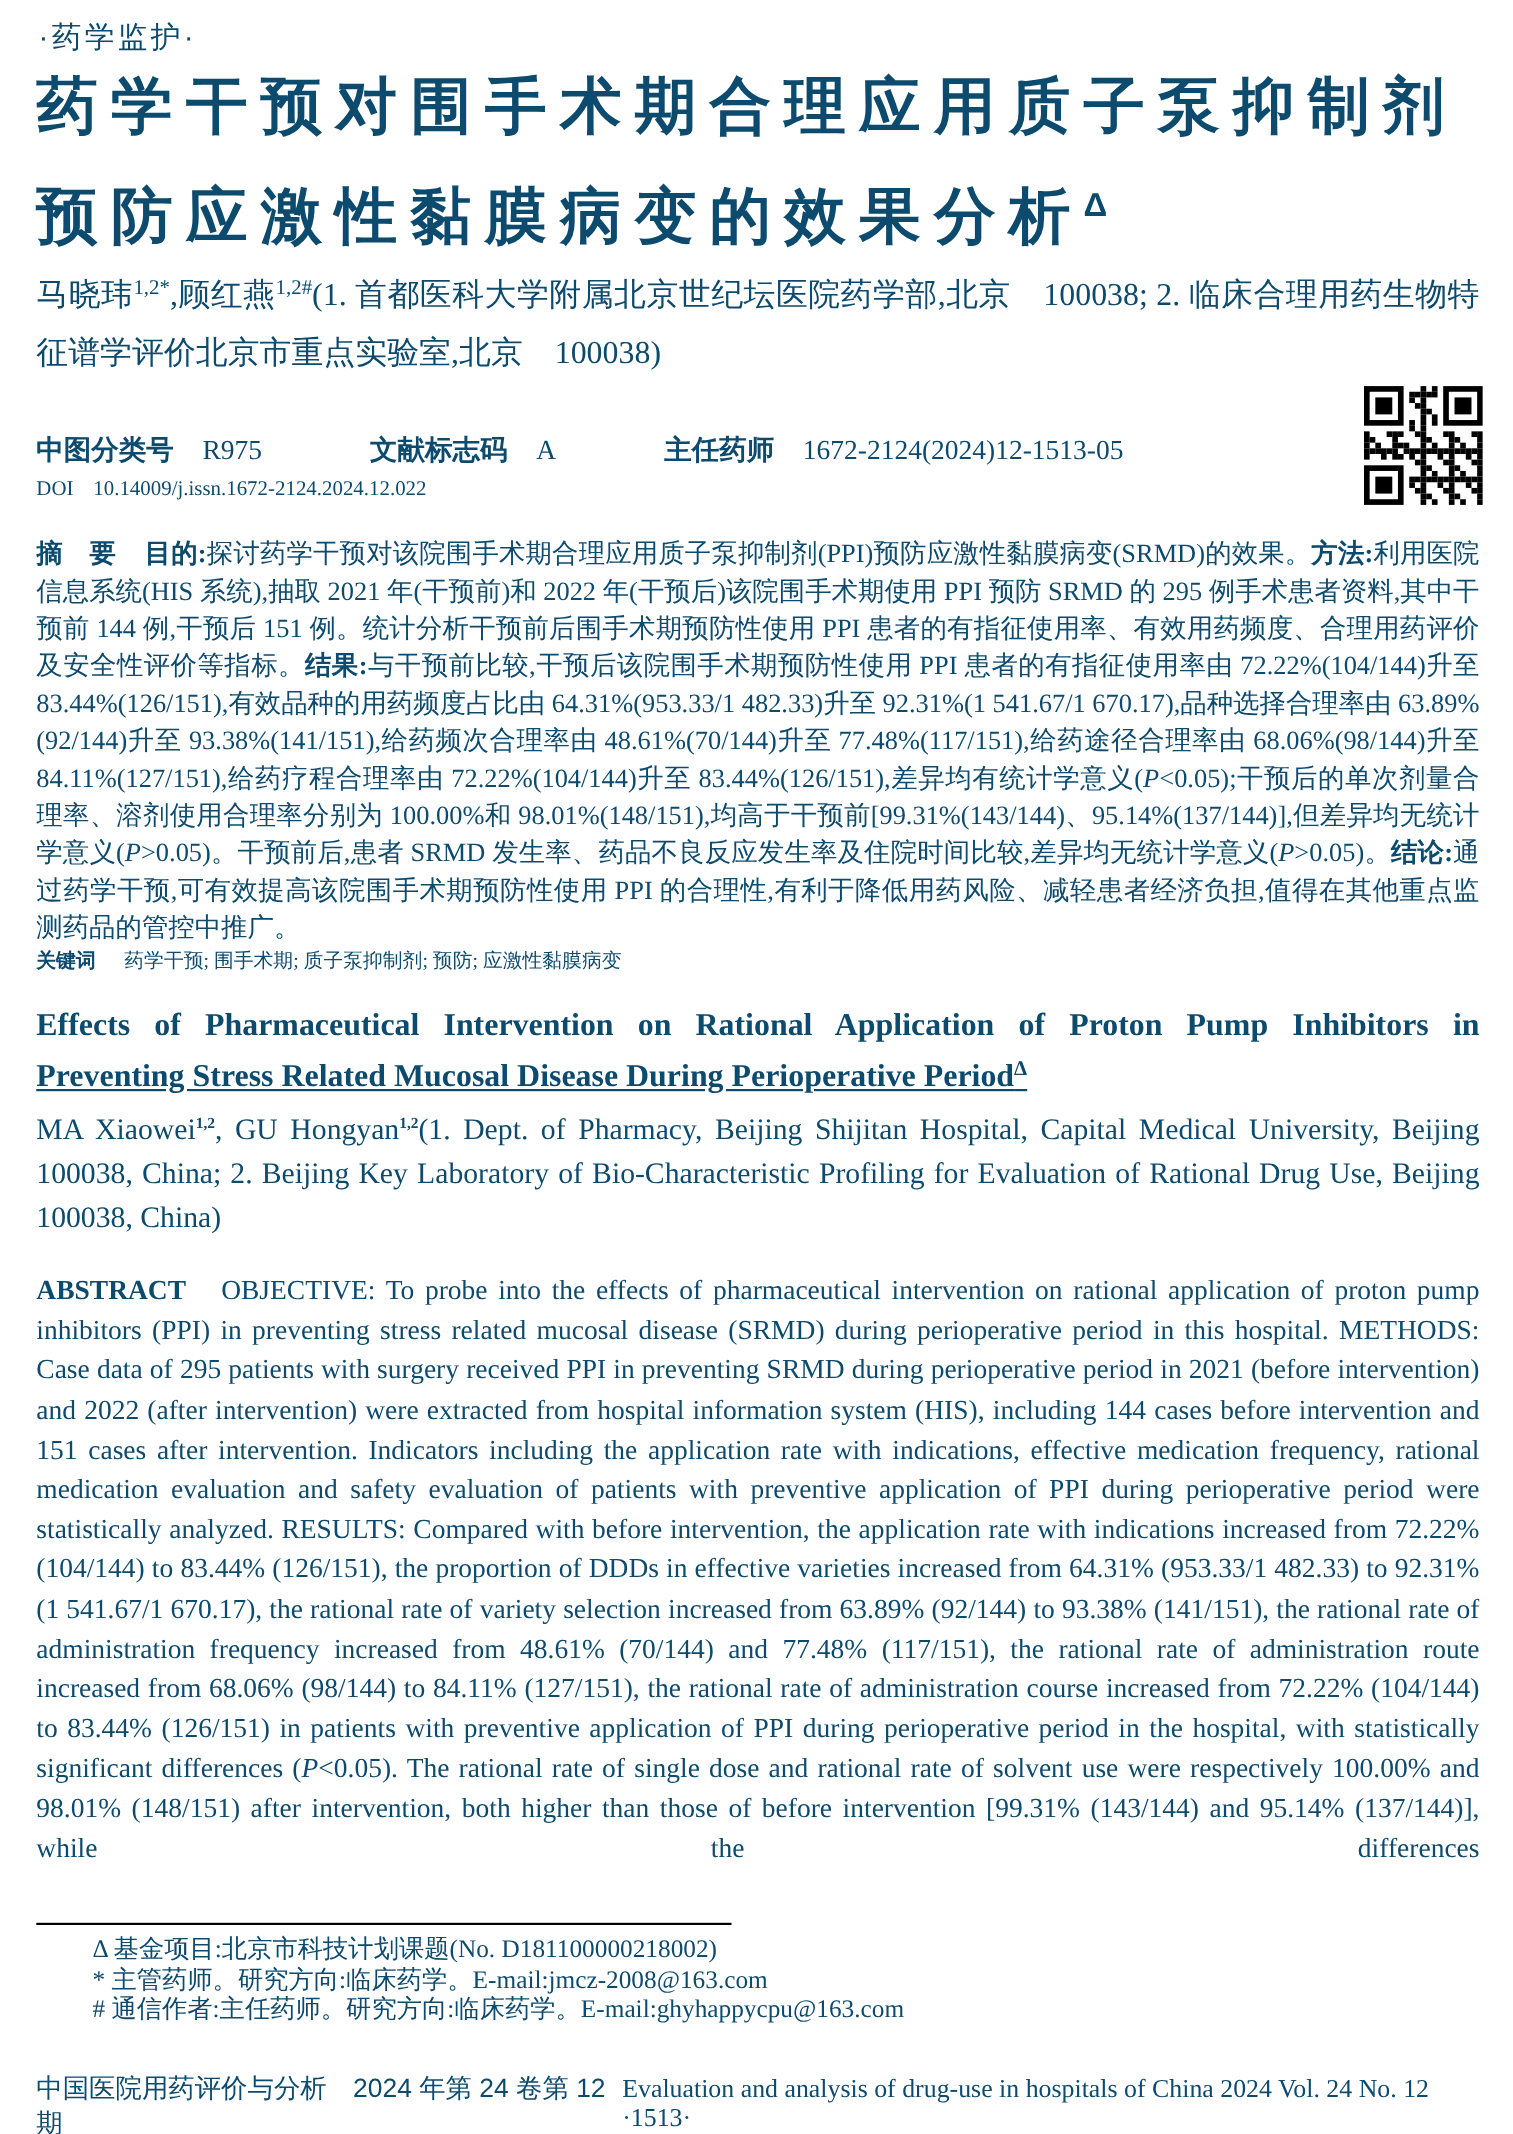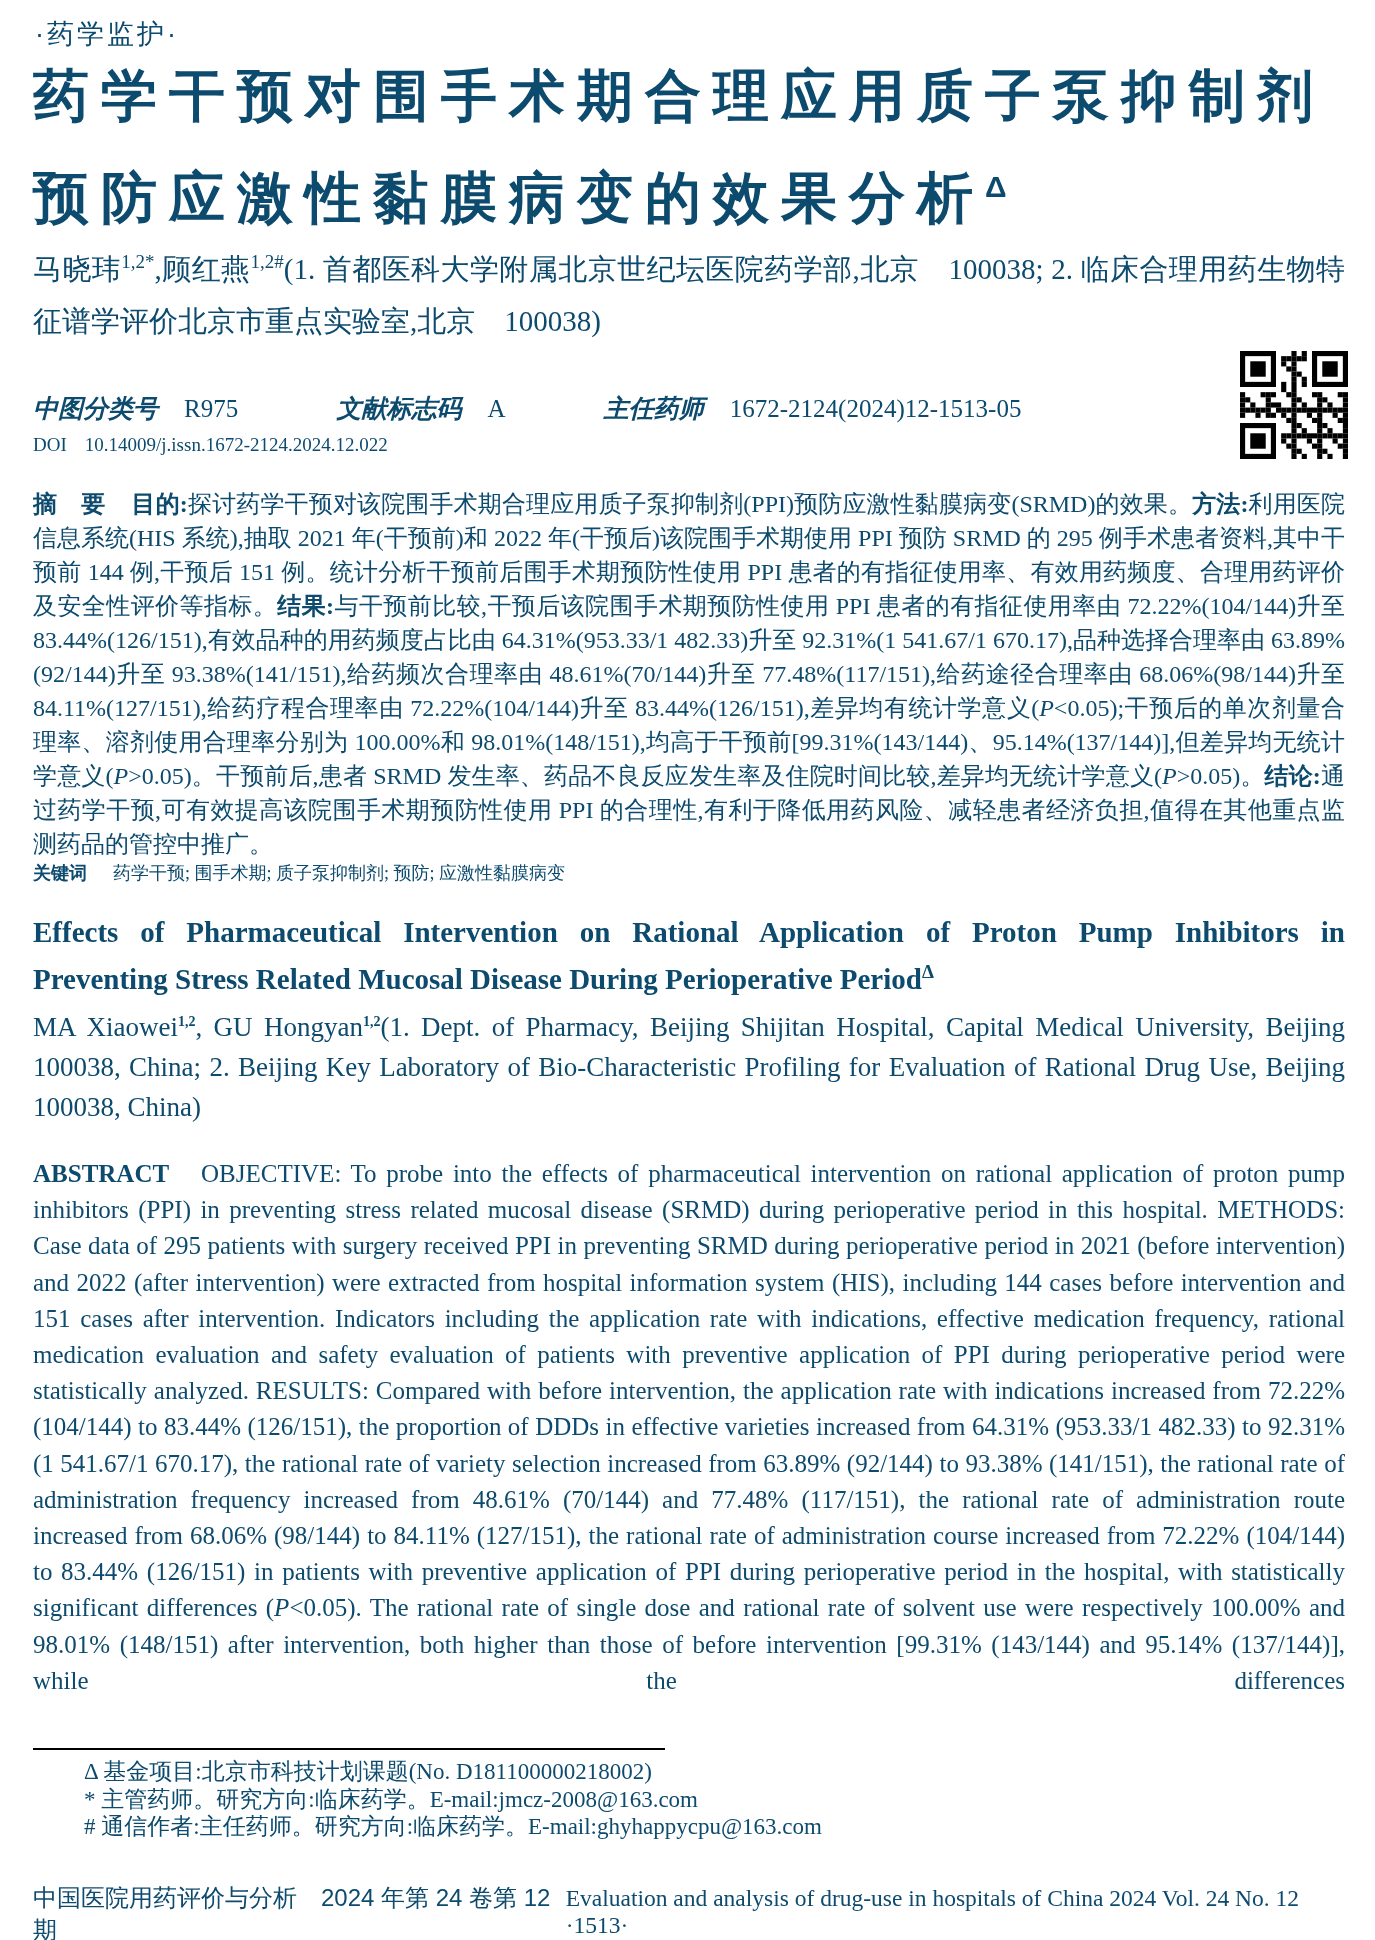--- a/index.html
+++ b/index.html
@@ -14,37 +14,37 @@
         line-height:91px;letter-spacing:12px;}
   .title-cn .t-line{display:block;}
   .title-sup{font-size:30px;vertical-align:super;letter-spacing:0;}
 
   .authors-cn{position:absolute;top:236px;left:33px;width:1312px;margin:0;
         font-size:29px;line-height:52px;text-align:justify;}
   .authors-cn sup{font-size:19px;}
 
   .meta-row{position:absolute;top:392px;left:33px;width:1312px;font-size:25px;white-space:nowrap;}
   .m-group{margin-right:92px;}
-  .m-label{font-family:"Liberation Sans",sans-serif;font-weight:bold;margin-right:26px;font-style:italic;}
+  .m-label{font-family:"Liberation Sans",sans-serif;font-weight:bold;margin-right:26px;}
   .doi-row{position:absolute;top:434px;left:33px;font-size:19px;}
   .doi-row .m-plain{margin-right:18px;}
 
   .qr{position:absolute;top:351px;left:1240px;width:108px;height:108px;}
 
   .abstract-cn{position:absolute;top:487px;left:33px;width:1312px;height:374px;overflow:hidden;
         margin:0;font-size:24px;line-height:34px;text-align:justify;}
   .lbl-hei{font-family:"Liberation Sans",sans-serif;font-weight:bold;}
   .keywords{position:absolute;top:856px;left:33px;width:1312px;margin:0;
         font-size:18px;line-height:34px;}
   .kw-gap{display:inline-block;width:26px;}
 
   .title-en{position:absolute;top:912px;left:33px;width:1312px;margin:0;
         font-size:29px;line-height:40px;font-weight:bold;}
   .title-en .t-line1{display:block;text-align:justify;text-align-last:justify;}
-  .title-en .t-line2{display:block;}
+  .title-en .t-line2{display:block;text-decoration:underline;}
   .title-en sup{font-size:19px;}
 
   .authors-en{position:absolute;top:1002px;left:33px;width:1312px;margin:0;
         font-size:27px;line-height:40px;text-align:justify;}
   .authors-en sup{font-size:14px;font-weight:bold;}
 
   .abstract-en{position:absolute;top:1156px;left:33px;width:1312px;height:585px;overflow:hidden;
         margin:0;font-size:25px;line-height:36.2px;text-align:justify;text-align-last:justify;}
 
   .fn-divider{position:absolute;top:1748px;left:33px;width:632px;height:0;

